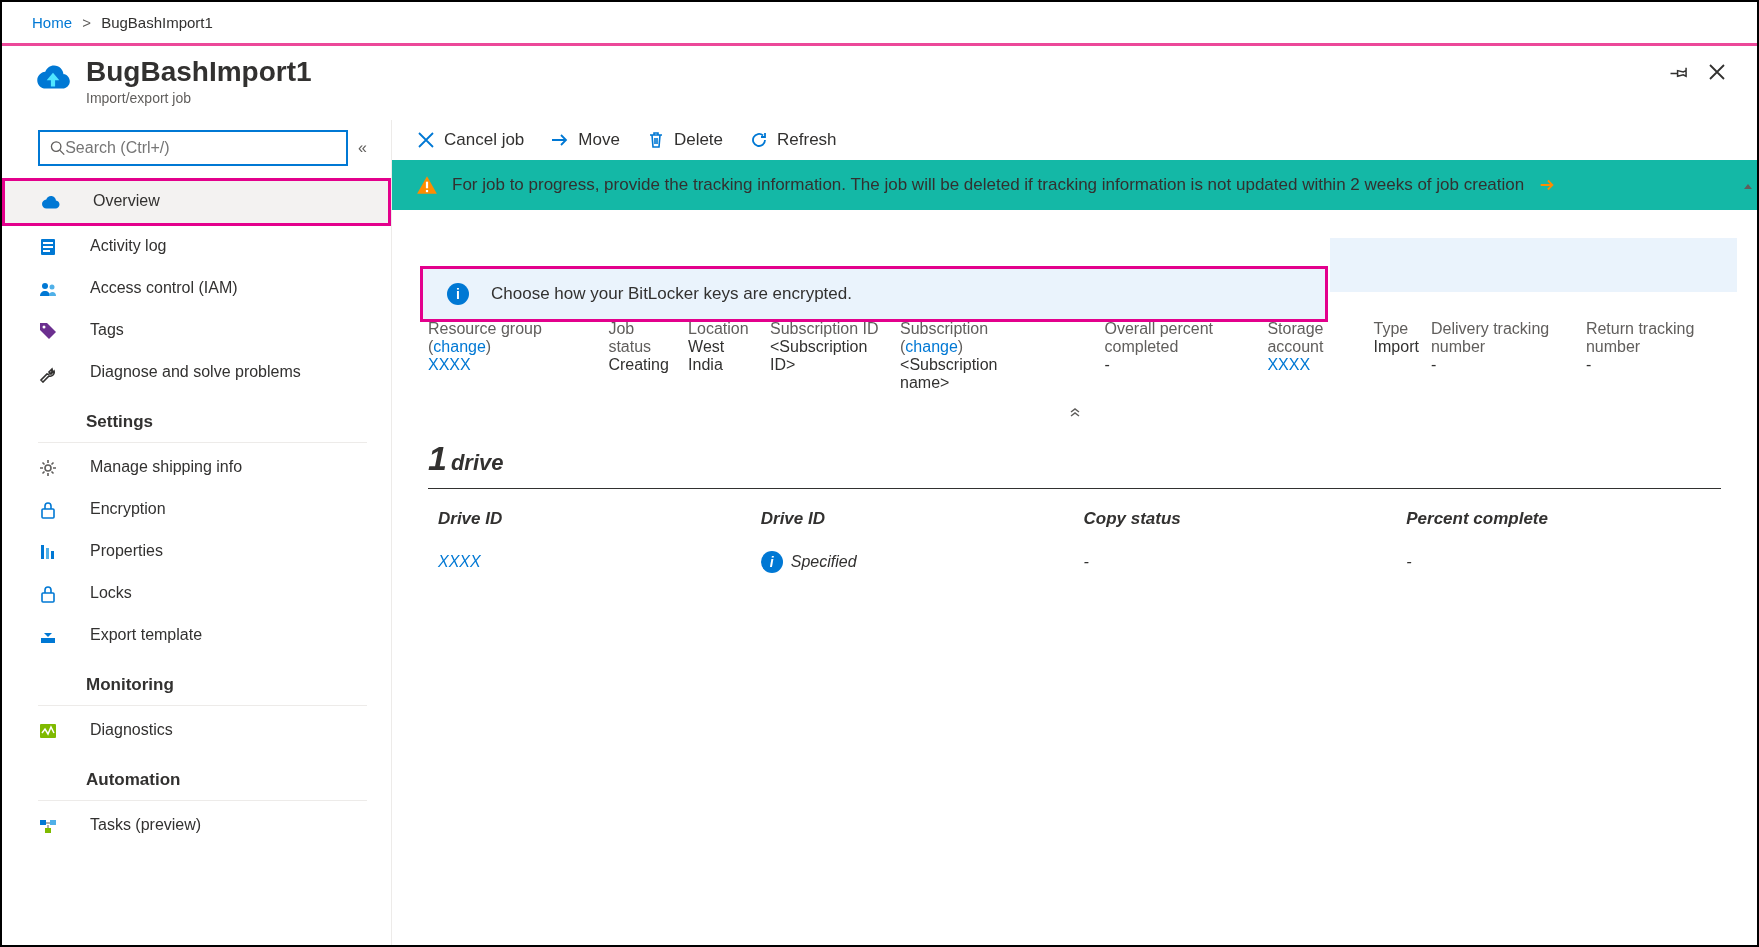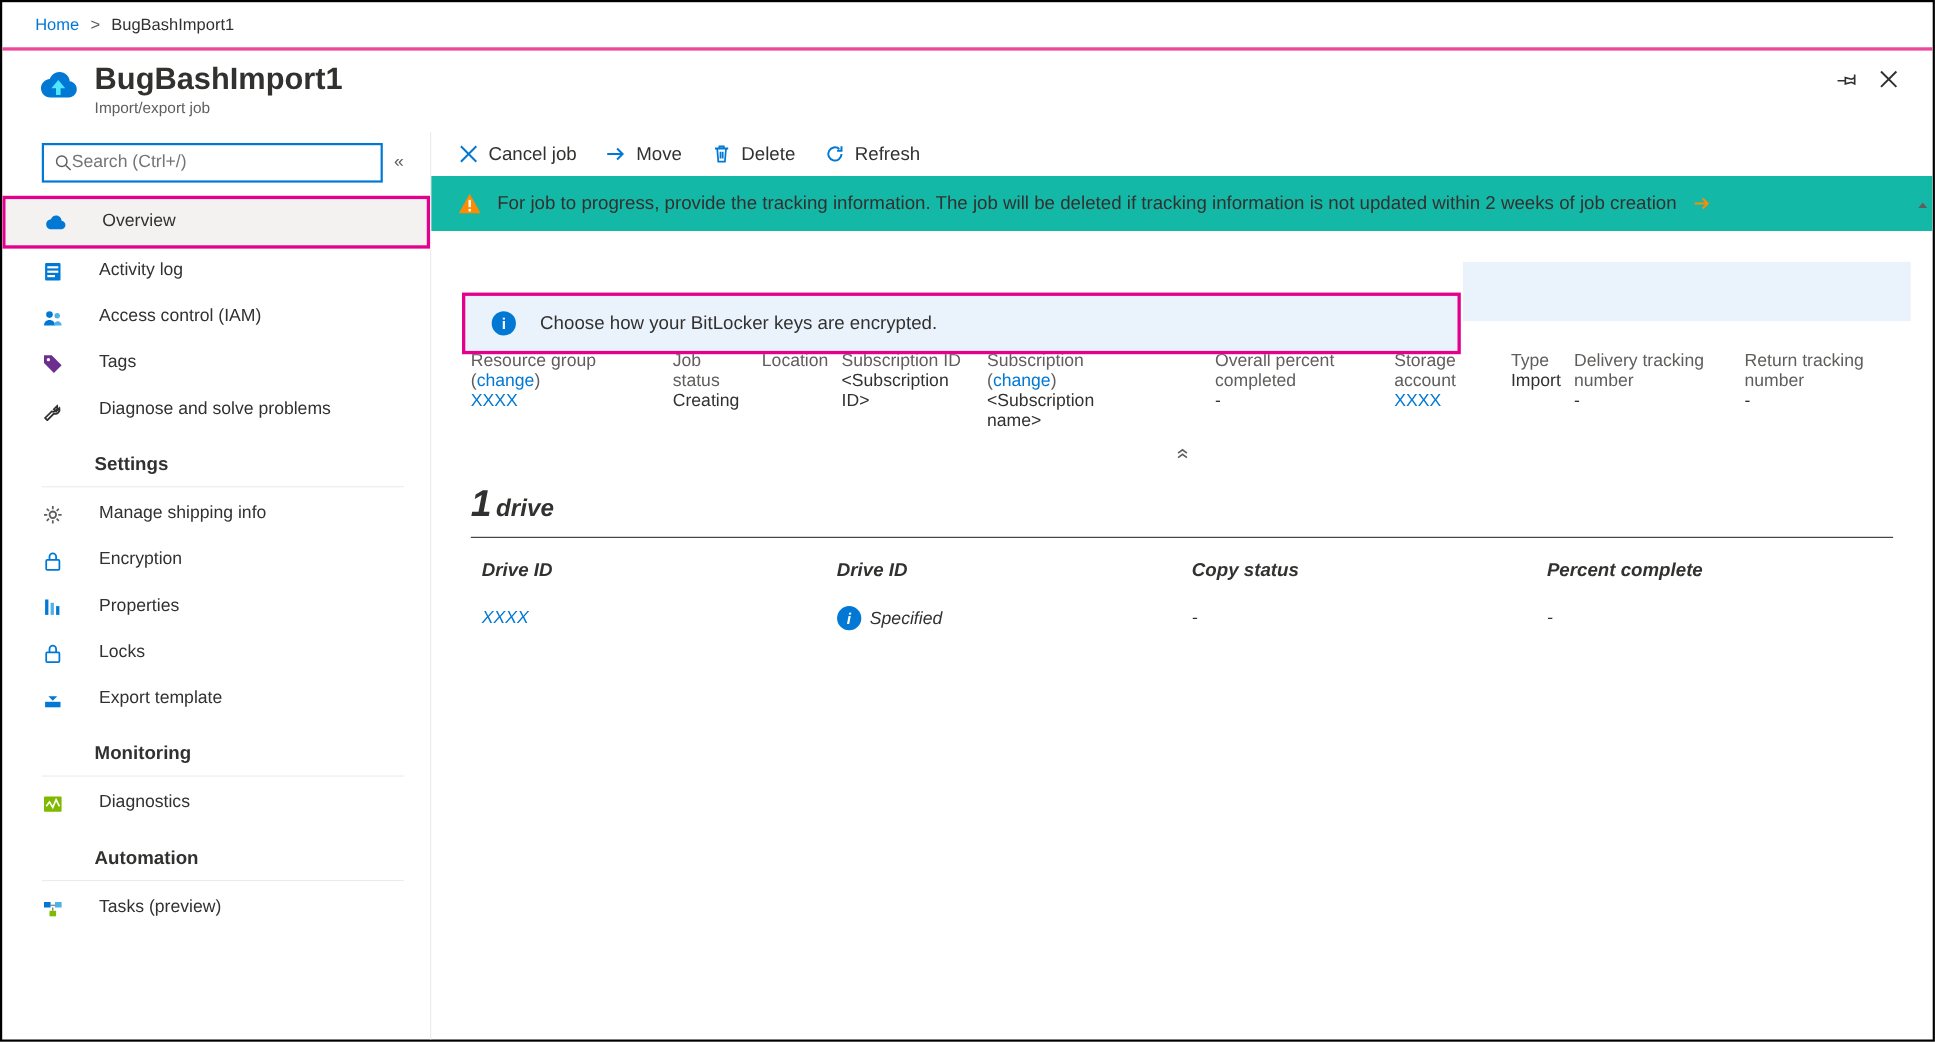--- a/index.html
+++ b/index.html
@@ -270,20 +270,21 @@
         <div>
           <span class="ess-label"><span>Resource group (</span><span class="chg">change</span><span>)</span></span>
           <div class="ess-value link">XXXX</div>
         </div>
         <div>
           <div class="ess-label">Job status</div>
           <div class="ess-value">Creating</div>
         </div>
         <div>
           <div class="ess-label">Location</div>
+          <div class="ess-value">West India</div>
         </div>
         <div>
           <div class="ess-label">Subscription ID</div>
           <div class="ess-value">&lt;Subscription ID&gt;</div>
         </div>
         <div>
           <span class="ess-label"><span>Subscription (</span><span class="chg">change</span><span>)</span></span>
           <div class="ess-value">&lt;Subscription name&gt;</div>
         </div>
       </div>

